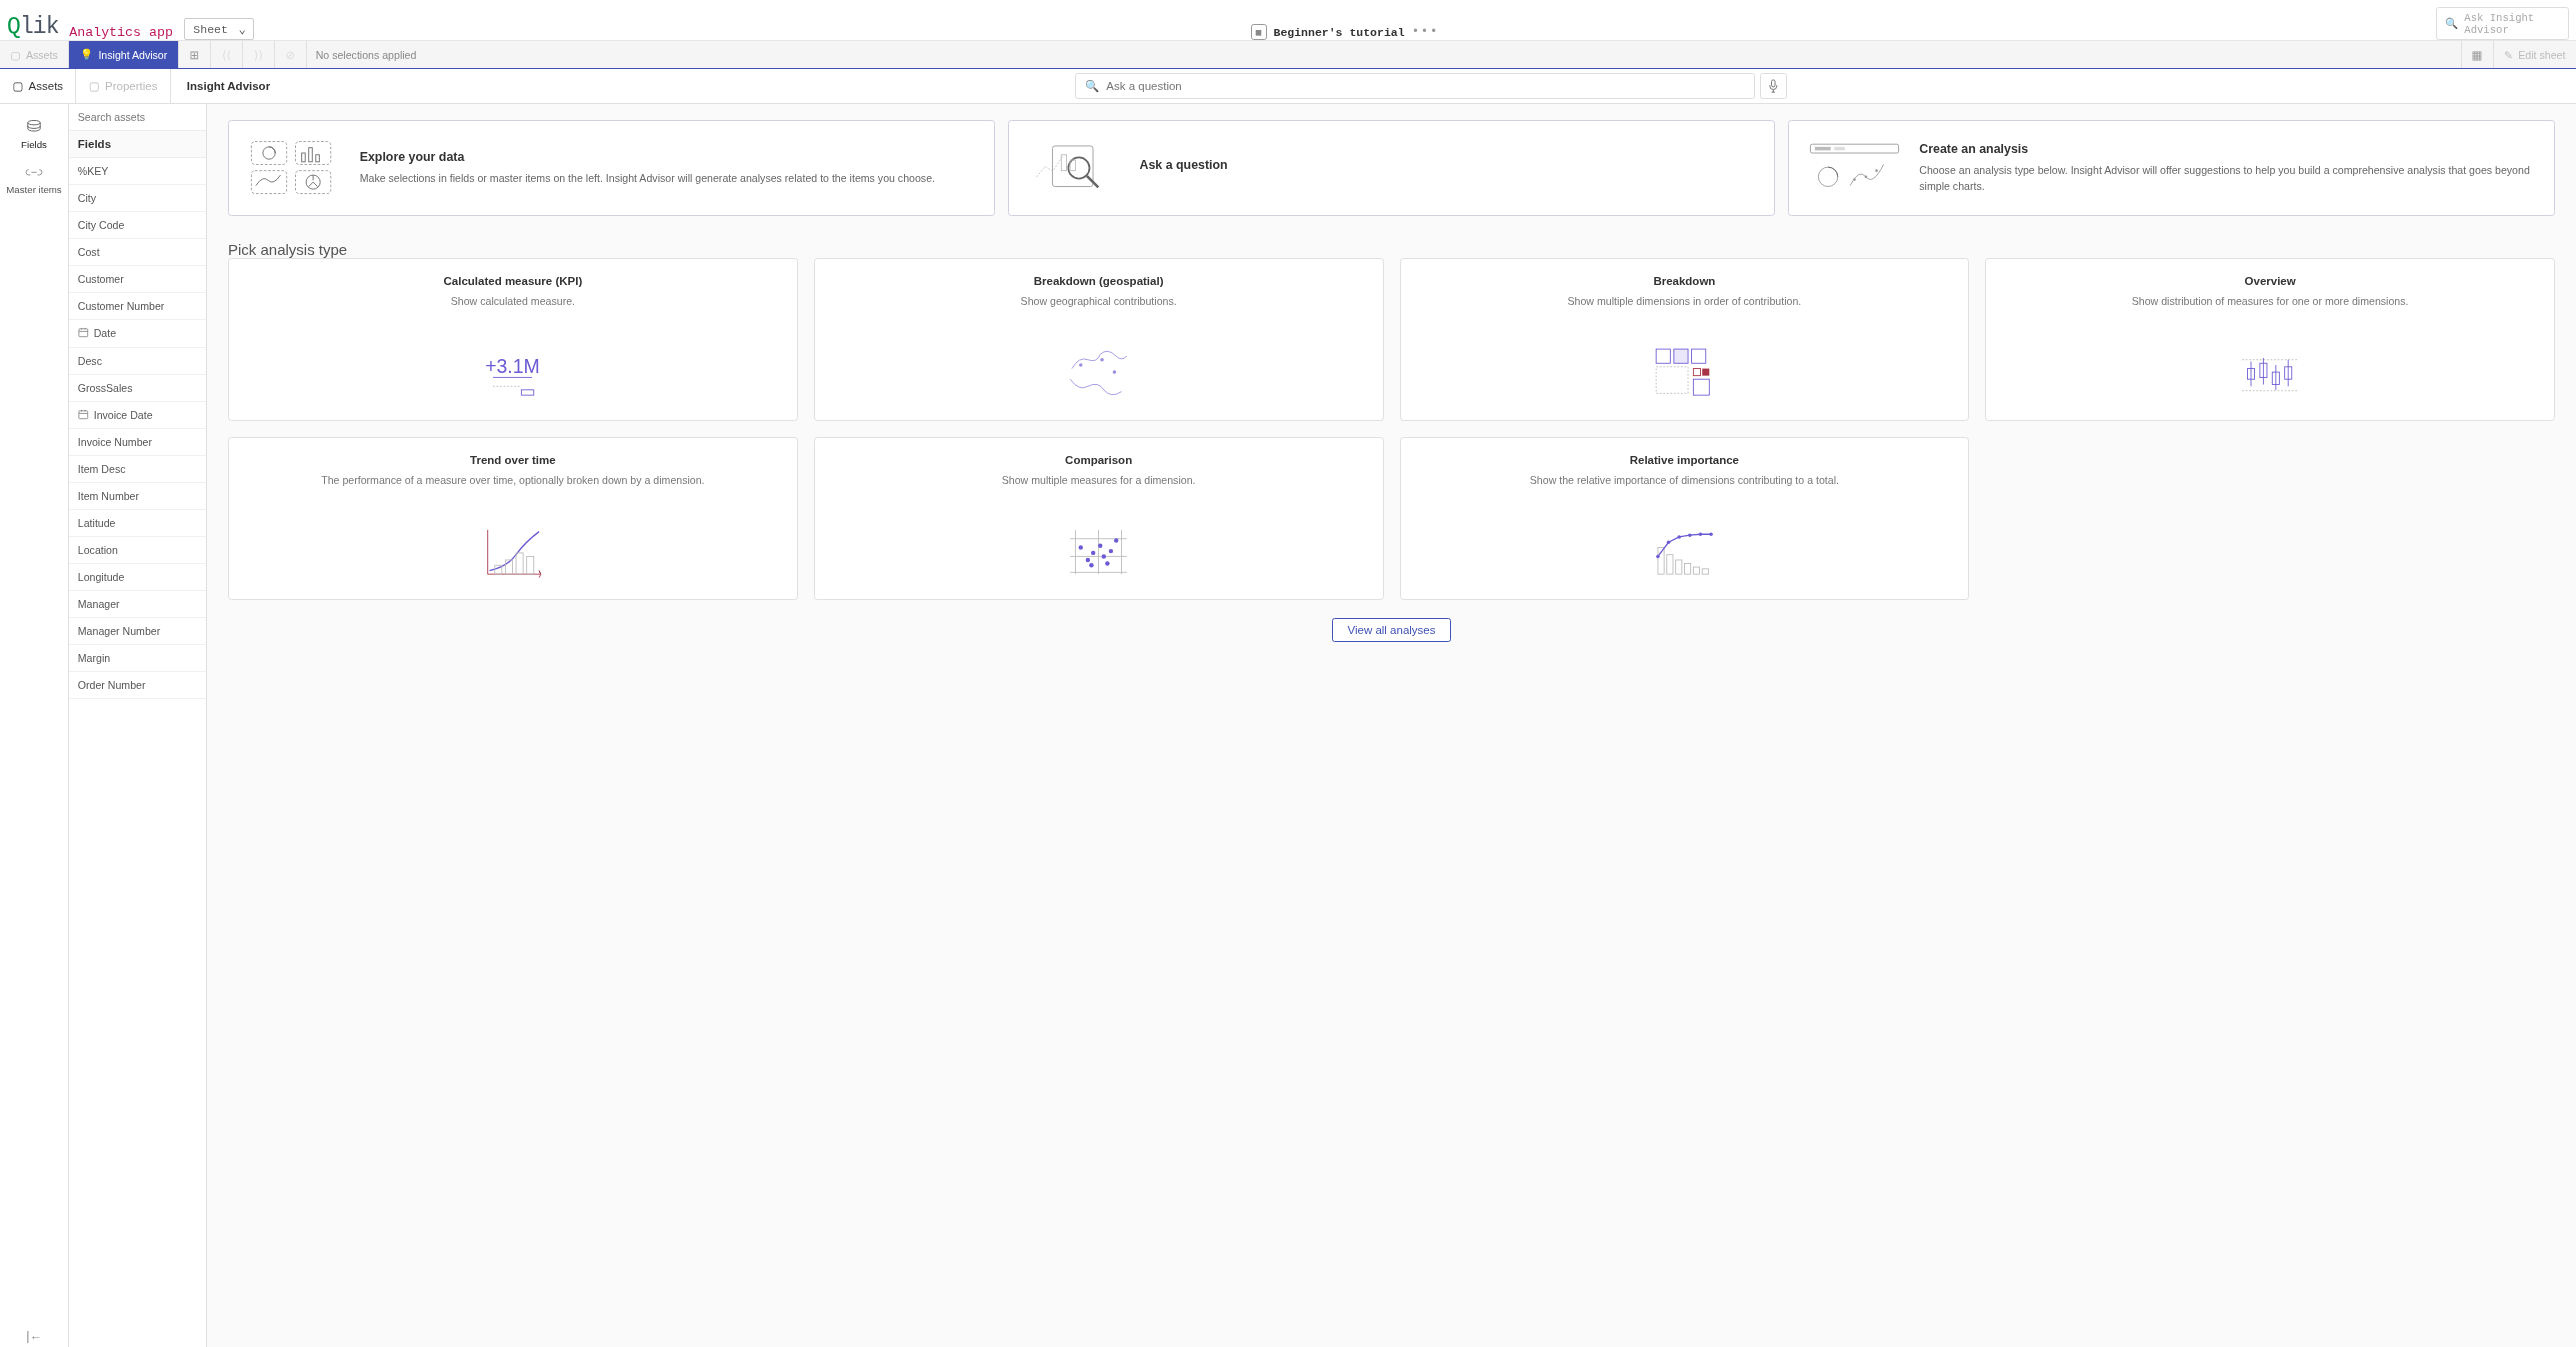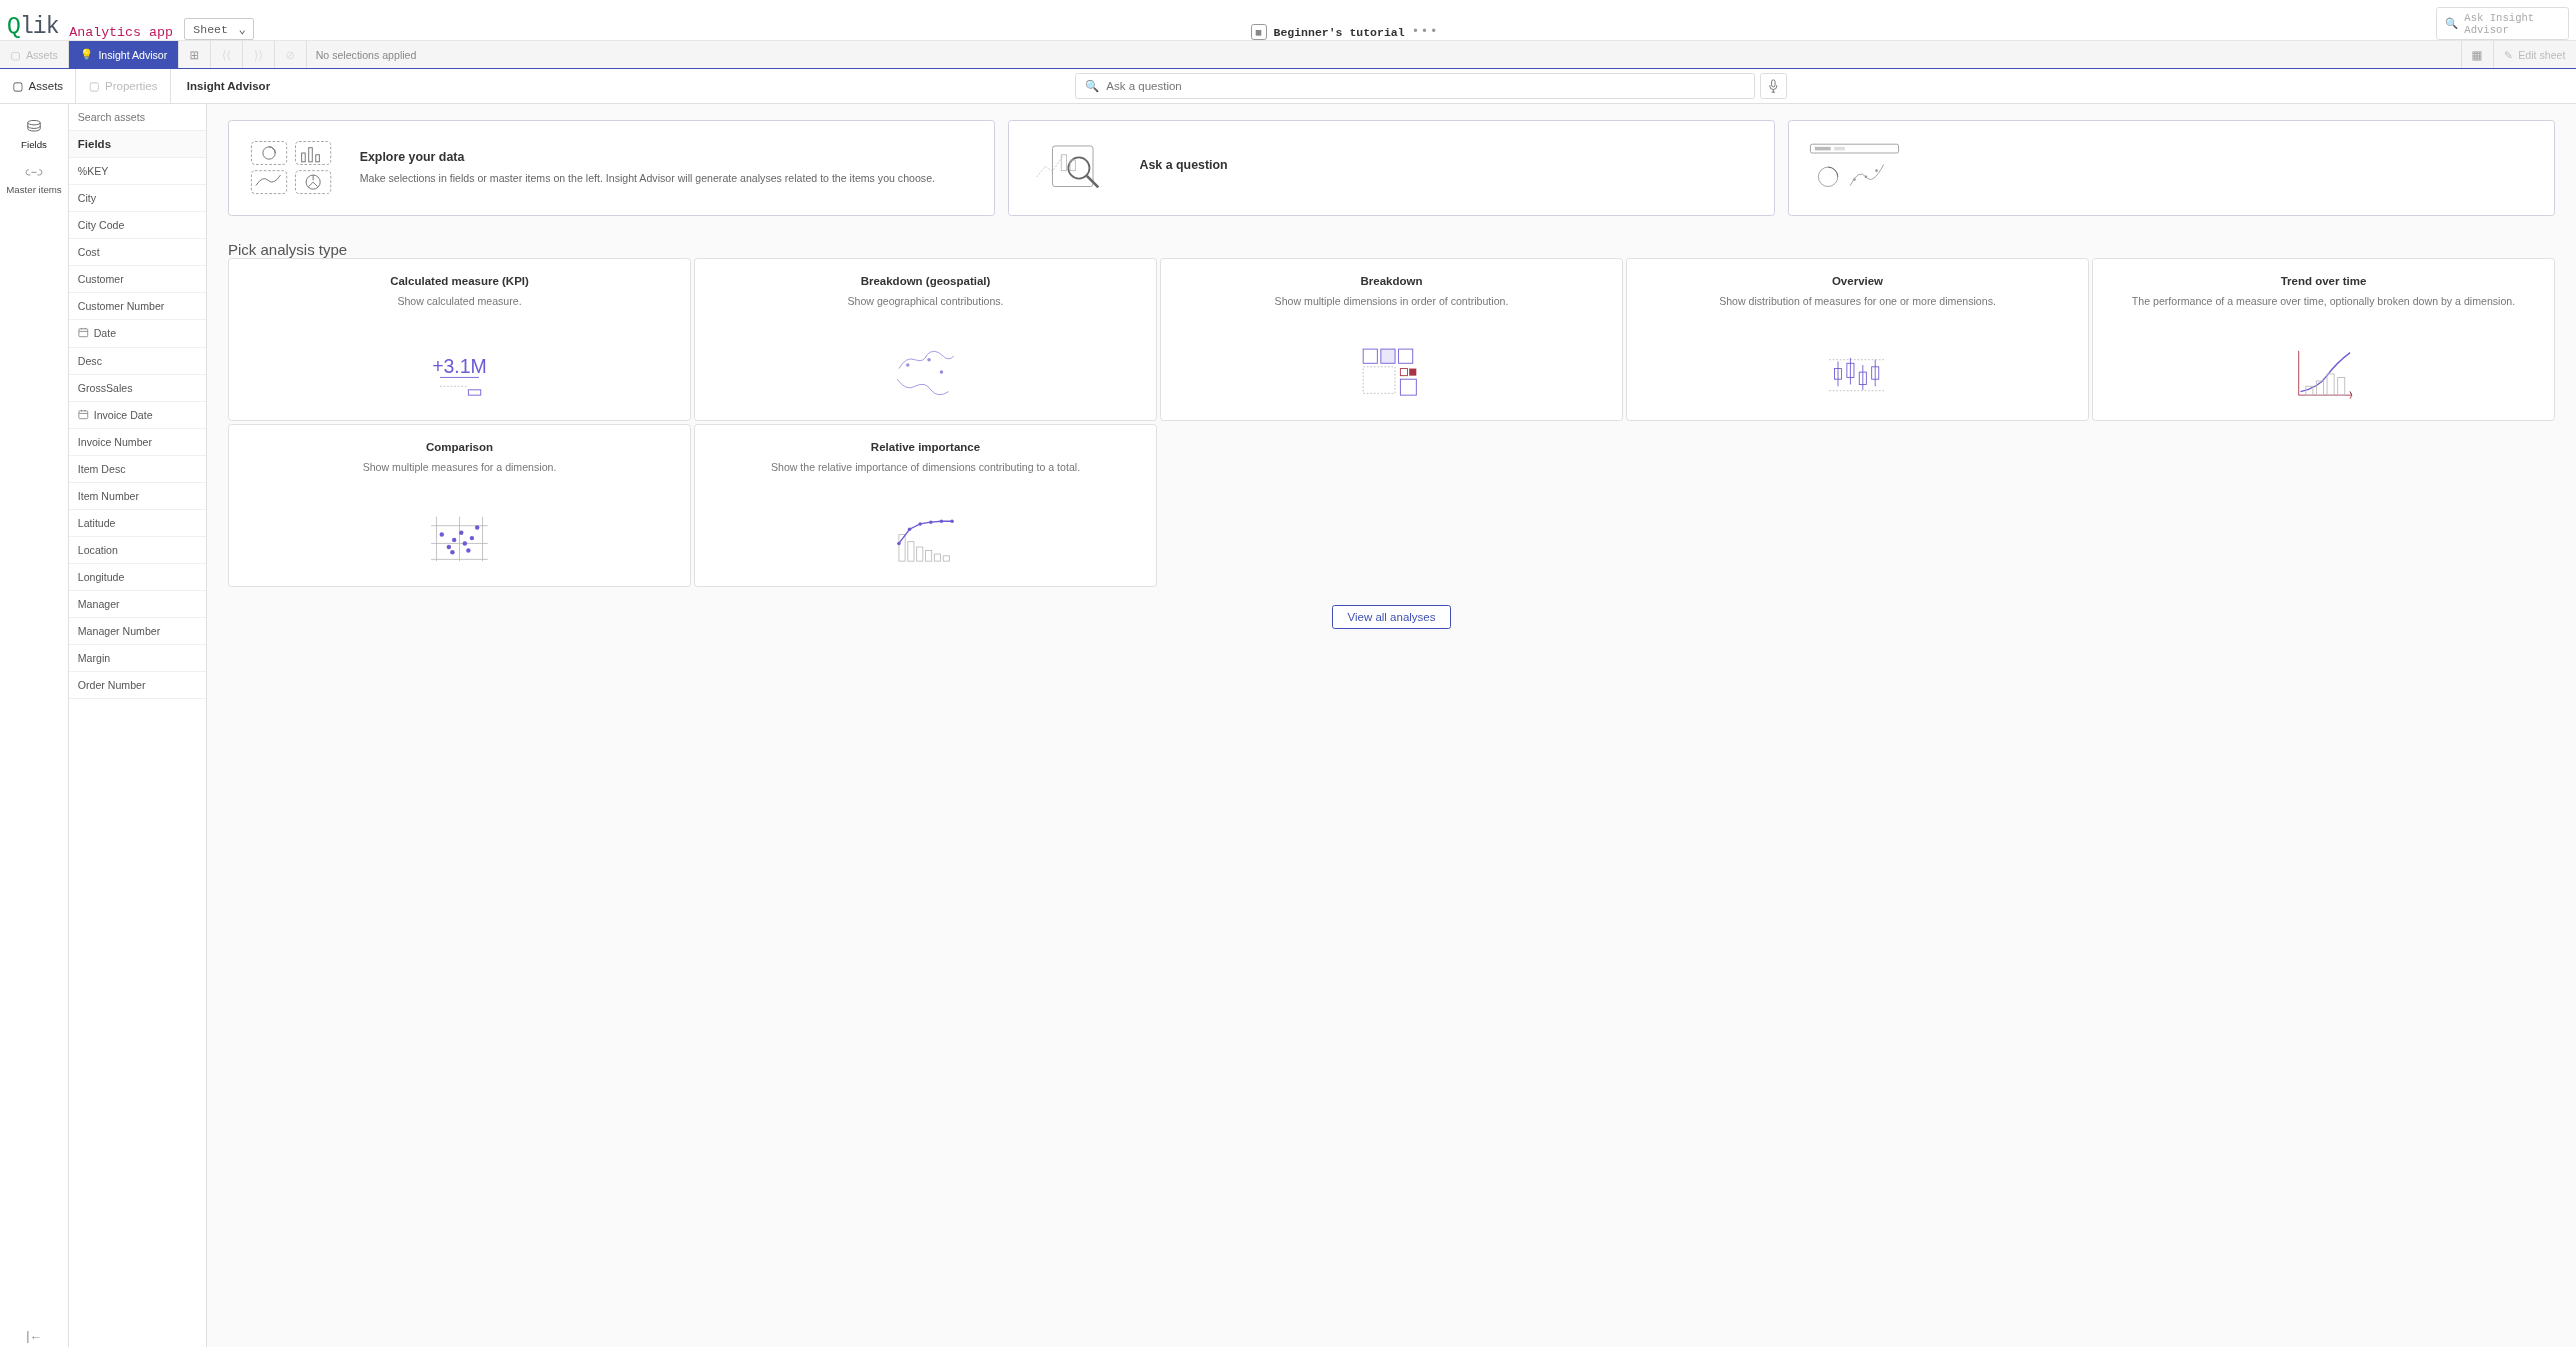--- a/index.html
+++ b/index.html
@@ -66,21 +66,21 @@
 
 .hero-row { display: flex; gap: 12.4px; margin-bottom: 25px; }
 .hero-card { flex: 1; border: 0.9px solid #d0d0e0; border-radius: 3.5px; background: #fff; padding: 16px 17.7px; display: flex; gap: 16px; align-items: center; }
 .hero-ill { width: 97px; height: 62px; flex-shrink: 0; display: flex; align-items: center; justify-content: center; }
 .hero-text h3 { font-size: 12.4px; font-weight: 600; margin-bottom: 7px; color: #333; }
 .hero-text p { font-size: 10.6px; color: #666; line-height: 1.5; }
 
 .section-title { font-size: 15px; color: #555; margin-bottom: 0; }
 
 
-.grid { display: grid; grid-template-columns: repeat(5, 1fr); gap: 3px; }
+.grid { display: grid; grid-template-columns: repeat(4, 1fr); gap: 16px; }
 .ana-card { border: 0.9px solid #e0e0e0; border-radius: 3.5px; background: #fff; padding: 16px 14px; text-align: center; cursor: pointer; min-height: 163px; display: flex; flex-direction: column; align-items: center; }
 .ana-card h4 { font-size: 11.5px; font-weight: 600; margin-bottom: 7px; color: #333; }
 .ana-card p { font-size: 10.6px; color: #777; line-height: 1.4; margin-bottom: 12.4px; min-height: 28px; }
 .ana-ill { width: 71px; height: 62px; display: flex; align-items: center; justify-content: center; margin-top: auto; }
 
 .view-all { display: flex; justify-content: center; margin-top: 17.7px; }
 .view-all-btn { border: 0.9px solid #3f51b5; color: #3f51b5; background: #fff; padding: 5.3px 14px; border-radius: 2.7px; font-size: 11.5px; cursor: pointer; }
 
 
 svg { overflow: visible; }
@@ -307,20 +307,24 @@
             <rect x="10" y="11" width="18" height="4" fill="#bbb"></rect>
               <rect x="32" y="11" width="12" height="4" fill="#ddd"></rect>
             <circle cx="25" cy="45" r="11" fill="none" stroke="#999"></circle>
               <path d="M25 34 a11 11 0 0 1 11 11" fill="none" stroke="#666"></path>
             <path d="M50 55 q10 -20 18 -10 t20 -14" fill="none" stroke="#999"></path>
             <circle cx="55" cy="48" r="1.5" fill="#999"></circle>
               <circle cx="68" cy="45" r="1.5" fill="#999"></circle>
               <circle cx="80" cy="38" r="1.5" fill="#999"></circle>
           </svg>
         </div>
+        <div class="hero-text">
+          <h3>Create an analysis</h3>
+          <p>Choose an analysis type below. Insight Advisor will offer suggestions to help you build a comprehensive analysis that goes beyond simple charts.</p>
+        </div>
       </div>
     </div>
 
     <div class="section-title">Pick analysis type</div>
 
     <div class="grid" id="analysis-grid">
         <div class="ana-card">
           <h4>Calculated measure (KPI)</h4>
           <p>Show calculated measure.</p>
           <div class="ana-ill">

